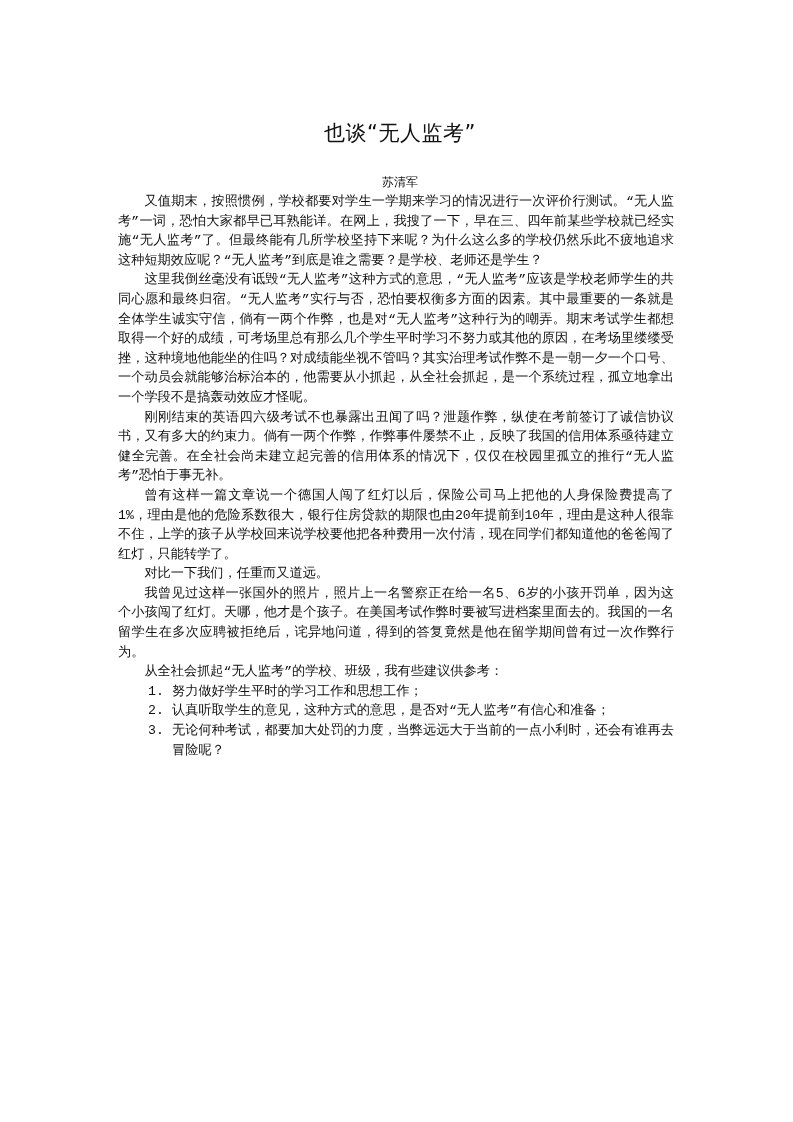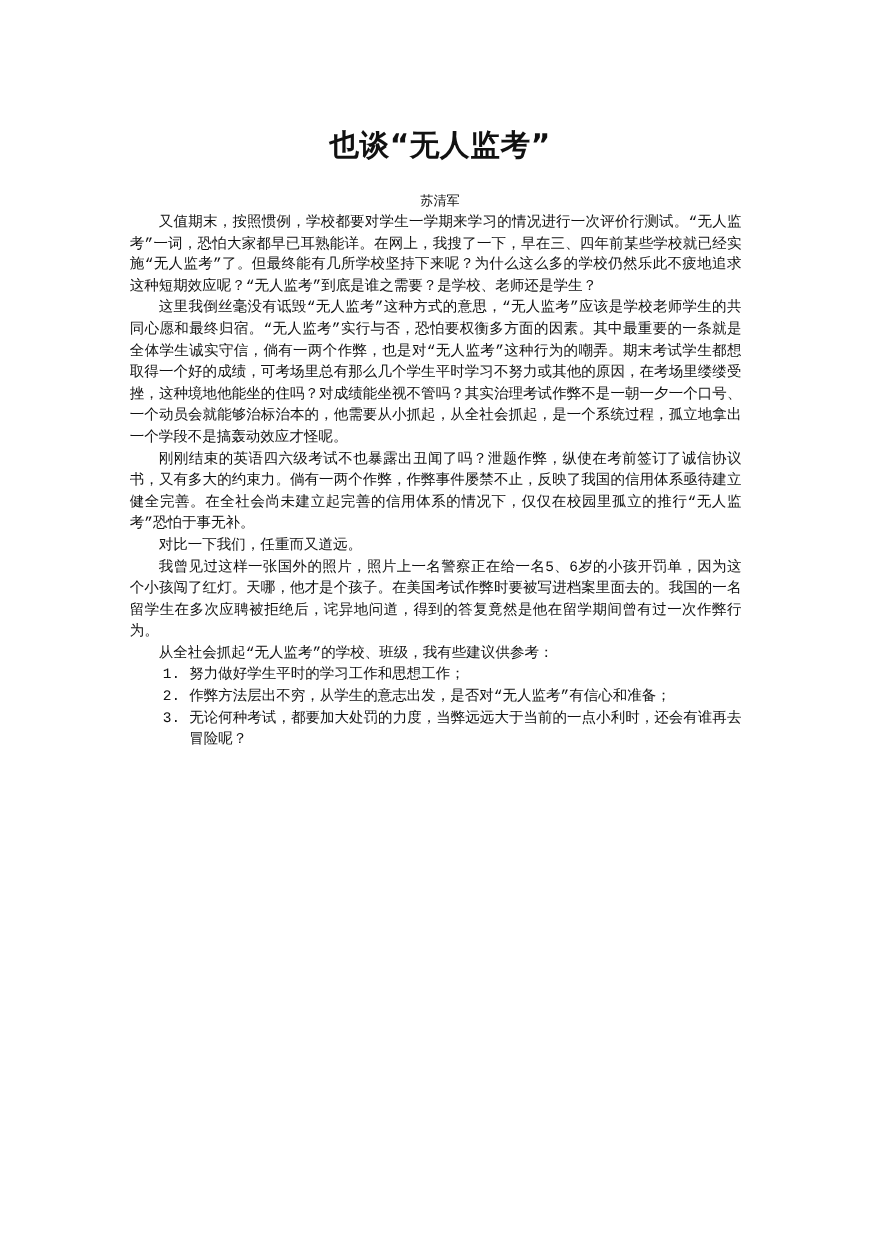--- a/index.html
+++ b/index.html
@@ -21,22 +21,22 @@
     top: 0;
     width: 556px;
   }
   .title {
     position: absolute;
     top: 119px;
     left: 0;
     width: 556px;
     text-align: center;
     font-family: "DejaVu Sans", "Liberation Sans", sans-serif;
-    font-weight: bold;
-    font-size: 27px;
+    font-weight: normal;
+    font-size: 21px;
     line-height: 28px;
     letter-spacing: 0.5px;
     margin: 0;
     padding-left: 8px;
     box-sizing: border-box;
   }
   .author {
     position: absolute;
     top: 173px;
     left: 0;
@@ -81,32 +81,33 @@
 <body>
 
 <div class="page">
   <h1 class="title">也谈“无人监考”</h1>
   <div class="author">苏清军</div>
 
   <div class="body">
     <p>又值期末，按照惯例，学校都要对学生一学期来学习的情况进行一次评价行测试。“无人监考”一词，恐怕大家都早已耳熟能详。在网上，我搜了一下，早在三、四年前某些学校就已经实施“无人监考”了。但最终能有几所学校坚持下来呢？为什么这么多的学校仍然乐此不疲地追求这种短期效应呢？“无人监考”到底是谁之需要？是学校、老师还是学生？</p>
     <p>这里我倒丝毫没有诋毁“无人监考”这种方式的意思，“无人监考”应该是学校老师学生的共同心愿和最终归宿。“无人监考”实行与否，恐怕要权衡多方面的因素。其中最重要的一条就是全体学生诚实守信，倘有一两个作弊，也是对“无人监考”这种行为的嘲弄。期末考试学生都想取得一个好的成绩，可考场里总有那么几个学生平时学习不努力或其他的原因，在考场里缕缕受挫，这种境地他能坐的住吗？对成绩能坐视不管吗？其实治理考试作弊不是一朝一夕一个口号、一个动员会就能够治标治本的，他需要从小抓起，从全社会抓起，是一个系统过程，孤立地拿出一个学段不是搞轰动效应才怪呢。</p>
     <p>刚刚结束的英语四六级考试不也暴露出丑闻了吗？泄题作弊，纵使在考前签订了诚信协议书，又有多大的约束力。倘有一两个作弊，作弊事件屡禁不止，反映了我国的信用体系亟待建立健全完善。在全社会尚未建立起完善的信用体系的情况下，仅仅在校园里孤立的推行“无人监考”恐怕于事无补。</p>
+    <p>曾有这样一篇文章说一个德国人闯了红灯以后，保险公司马上把他的人身保险费提高了1%，理由是他的危险系数很大，银行住房贷款的期限也由20年提前到10年，理由是这种人很靠不住，上学的孩子从学校回来说学校要他把各种费用一次付清，现在同学们都知道他的爸爸闯了红灯，只能转学了。</p>
     <p>对比一下我们，任重而又道远。</p>
     <p>我曾见过这样一张国外的照片，照片上一名警察正在给一名5、6岁的小孩开罚单，因为这个小孩闯了红灯。天哪，他才是个孩子。在美国考试作弊时要被写进档案里面去的。我国的一名留学生在多次应聘被拒绝后，诧异地问道，得到的答复竟然是他在留学期间曾有过一次作弊行为。</p>
     <p>从全社会抓起“无人监考”的学校、班级，我有些建议供参考：</p>
 
     <ul class="list">
       <li>
         <span class="num">1.</span>
         <span>努力做好学生平时的学习工作和思想工作；</span>
       </li>
       <li>
         <span class="num">2.</span>
-        <span>作弊方法层出不穷，从学生的意志出发，是否对“无人监考”有信心和准备；</span>
+        <span>认真听取学生的意见，这种方式的意思，是否对“无人监考”有信心和准备；</span>
       </li>
       <li>
         <span class="num">3.</span>
         <span>无论何种考试，都要加大处罚的力度，当弊远远大于当前的一点小利时，还会有谁再去冒险呢？</span>
       </li>
     </ul>
   </div>
 </div>
 
 </body></html>

